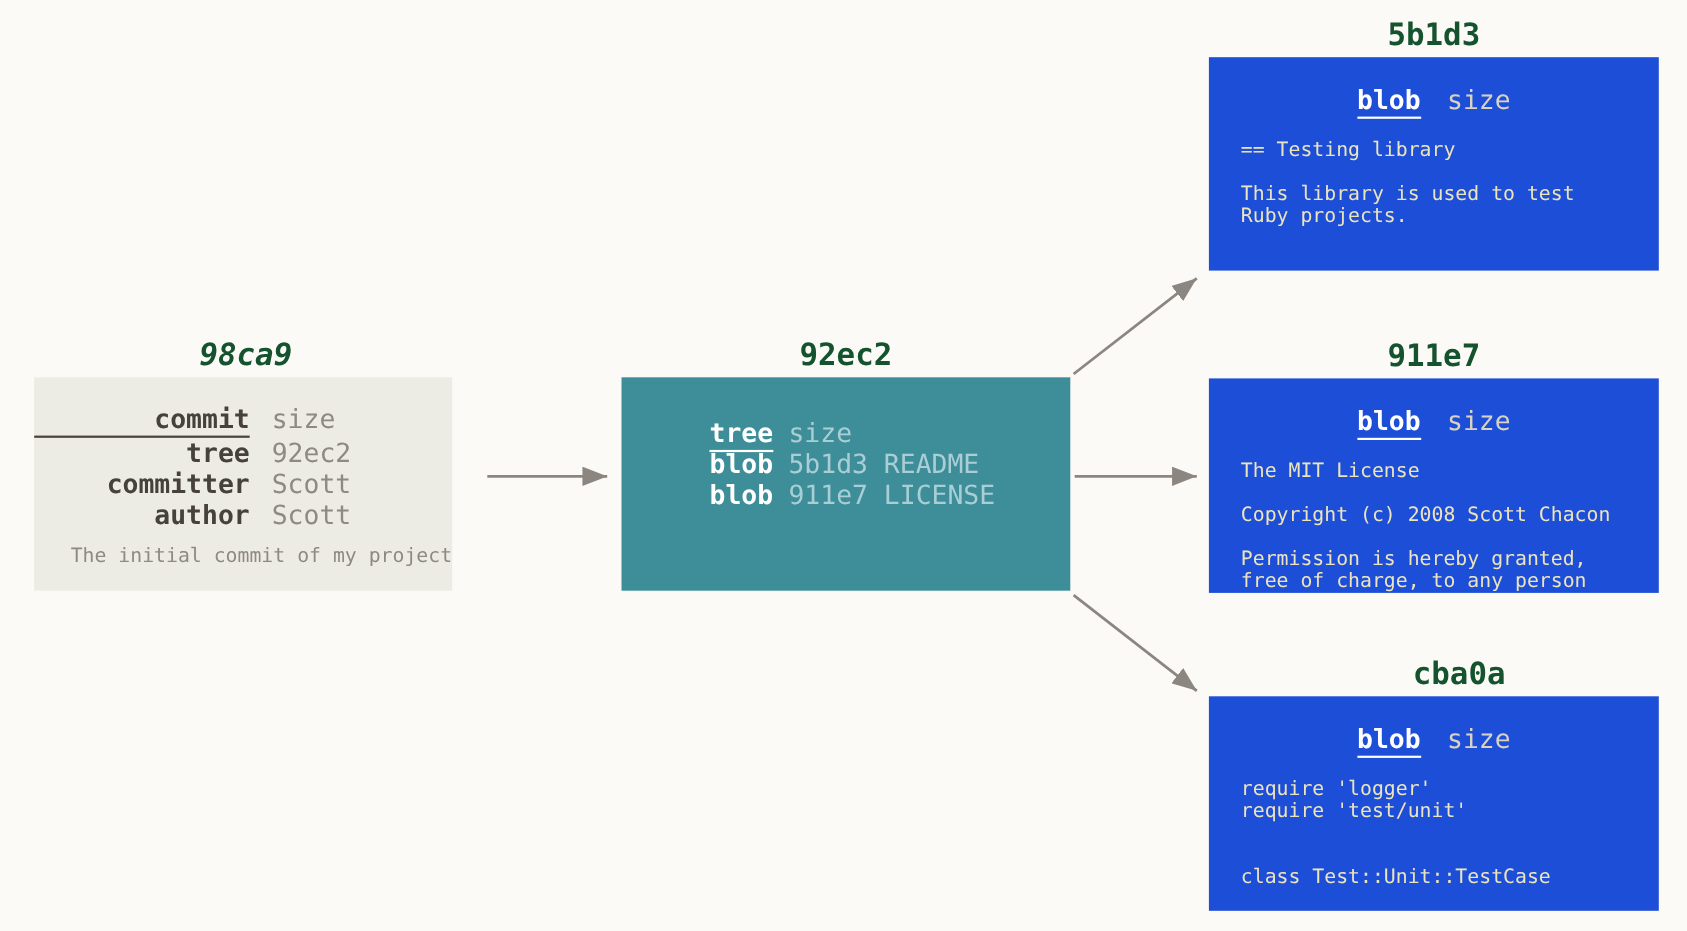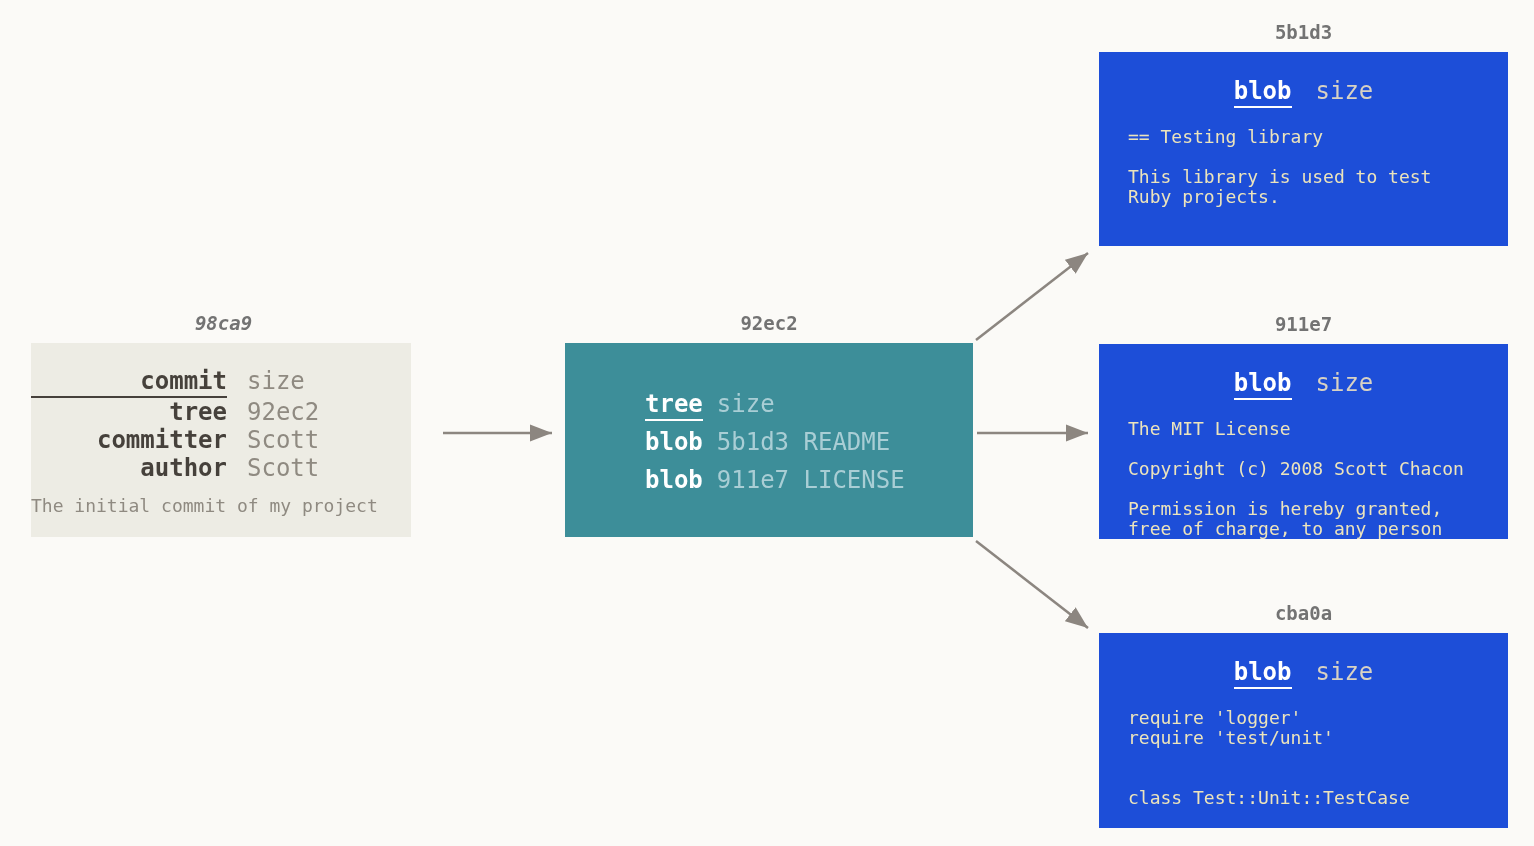--- a/index.html
+++ b/index.html
@@ -10,55 +10,55 @@
     font-family: "DejaVu Sans Mono", monospace;
     overflow: hidden;
   }
 
   .arrows { position: absolute; left: 0; top: 0; }
   .arrows line { stroke: #8c8680; stroke-width: 2.5; }
 
   .node-title {
     position: absolute;
     text-align: center;
-    font-size: 19px;
+    font-size: 28px;
     line-height: 28px;
     font-weight: bold;
-    color: #737373;
+    color: #14532d;
   }
   .t-commit { left: 19px;  top: 309px; width: 409px; font-style: italic; }
   .t-tree   { left: 565px; top: 309px; width: 408px; }
   .t-blob1  { left: 1099px; top: 18px;  width: 409px; }
   .t-blob2  { left: 1099px; top: 310px; width: 409px; }
-  .t-blob3  { left: 1099px; top: 599px; width: 409px; }
+  .t-blob3  { left: 1122px; top: 599px; width: 409px; }
 
   .box { position: absolute; overflow: hidden; }
 
   
   .commit-box {
     left: 31px; top: 343px; width: 380px; height: 194px;
     background: #edece4;
     padding-top: 24px;
   }
   .crow { font-size: 24px; line-height: 28px; white-space: nowrap; }
   .ck { display: inline-block; width: 196px; text-align: right;
         font-weight: bold; color: #46413b; }
   .cv { margin-left: 20px; color: #8f8a81; }
   .cmsg {
-    margin-top: 14px; text-align: left;
+    margin-top: 14px; text-align: right;
     font-size: 18px; line-height: 20px; color: #8f8a81;
   }
 
   
   .tree-box {
     left: 565px; top: 343px; width: 408px; height: 194px;
     background: #3d8e99;
     padding: 37px 0 0 80px;
   }
-  .trow { font-size: 24px; line-height: 28px; white-space: nowrap; margin-top: 10px; }
+  .trow { font-size: 24px; line-height: 28px; white-space: nowrap; }
   .tk { font-weight: bold; color: #ffffff; }
   .tv { margin-left: 14px; color: #a9ced5; }
 
   
   .blob-box {
     width: 409px; height: 195px;
     background: #1d4ed8;
     padding-top: 25px;
   }
   .b1 { left: 1099px; top: 52px;  height: 194px; }

